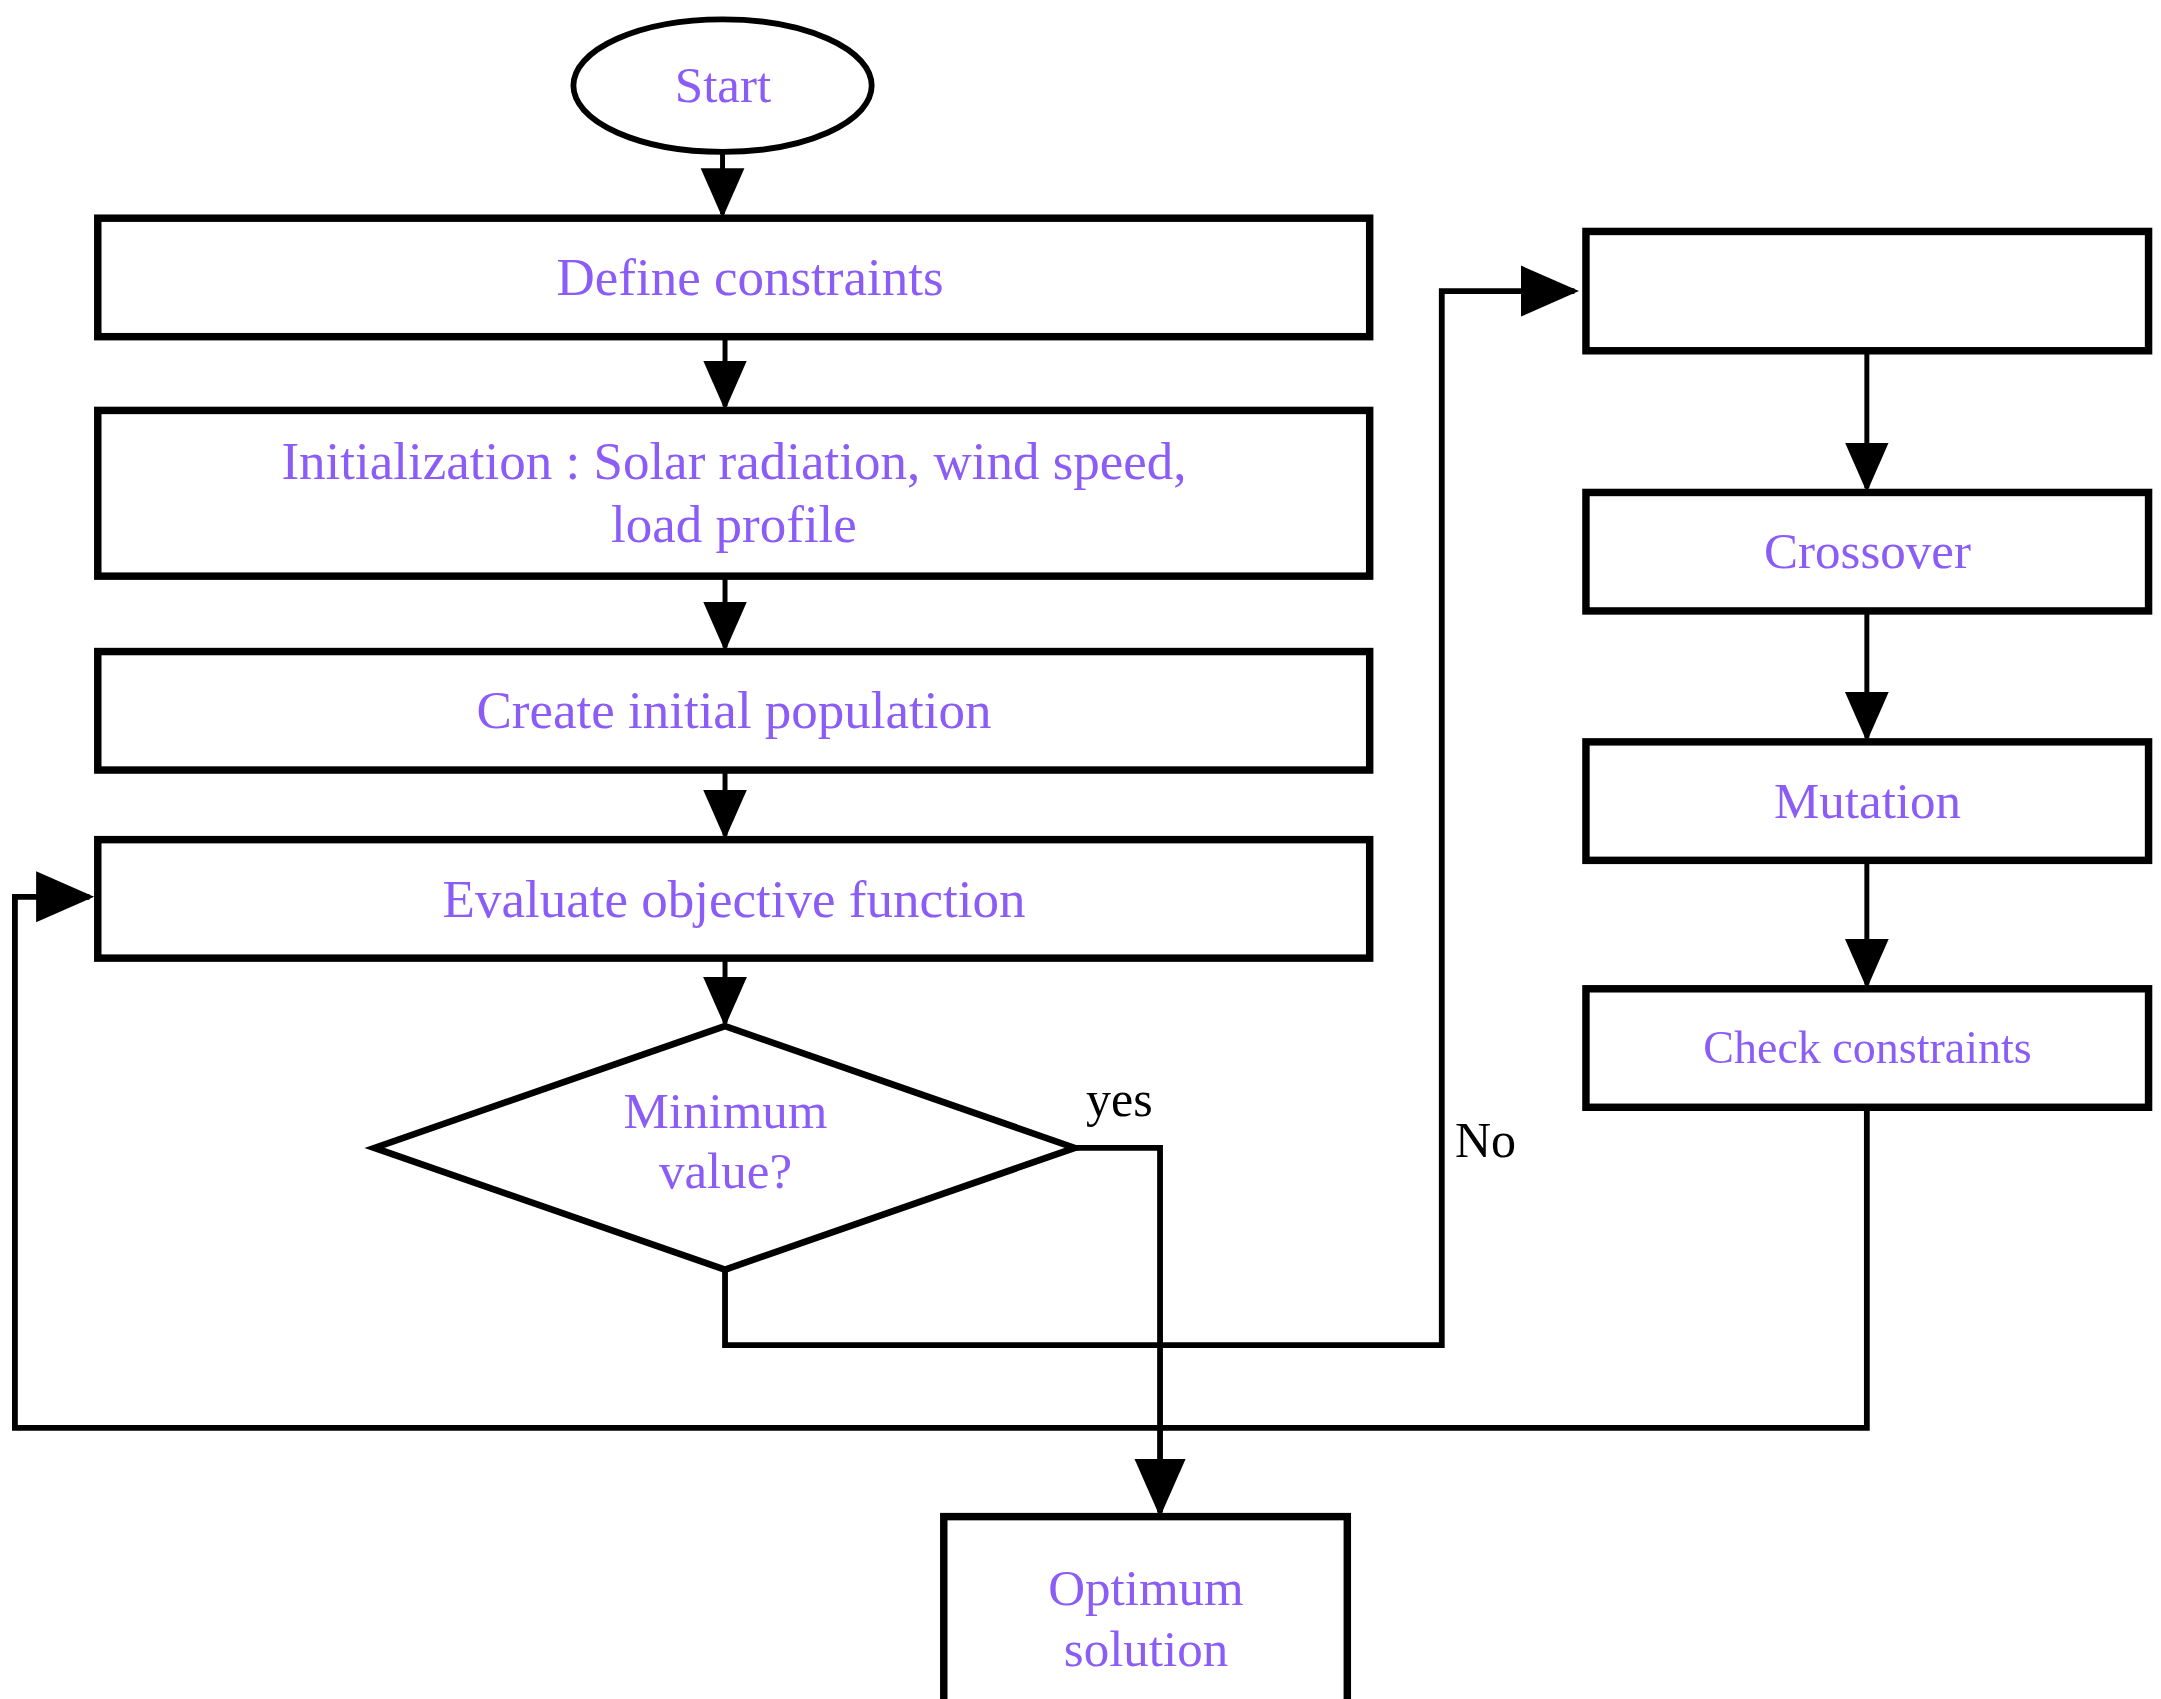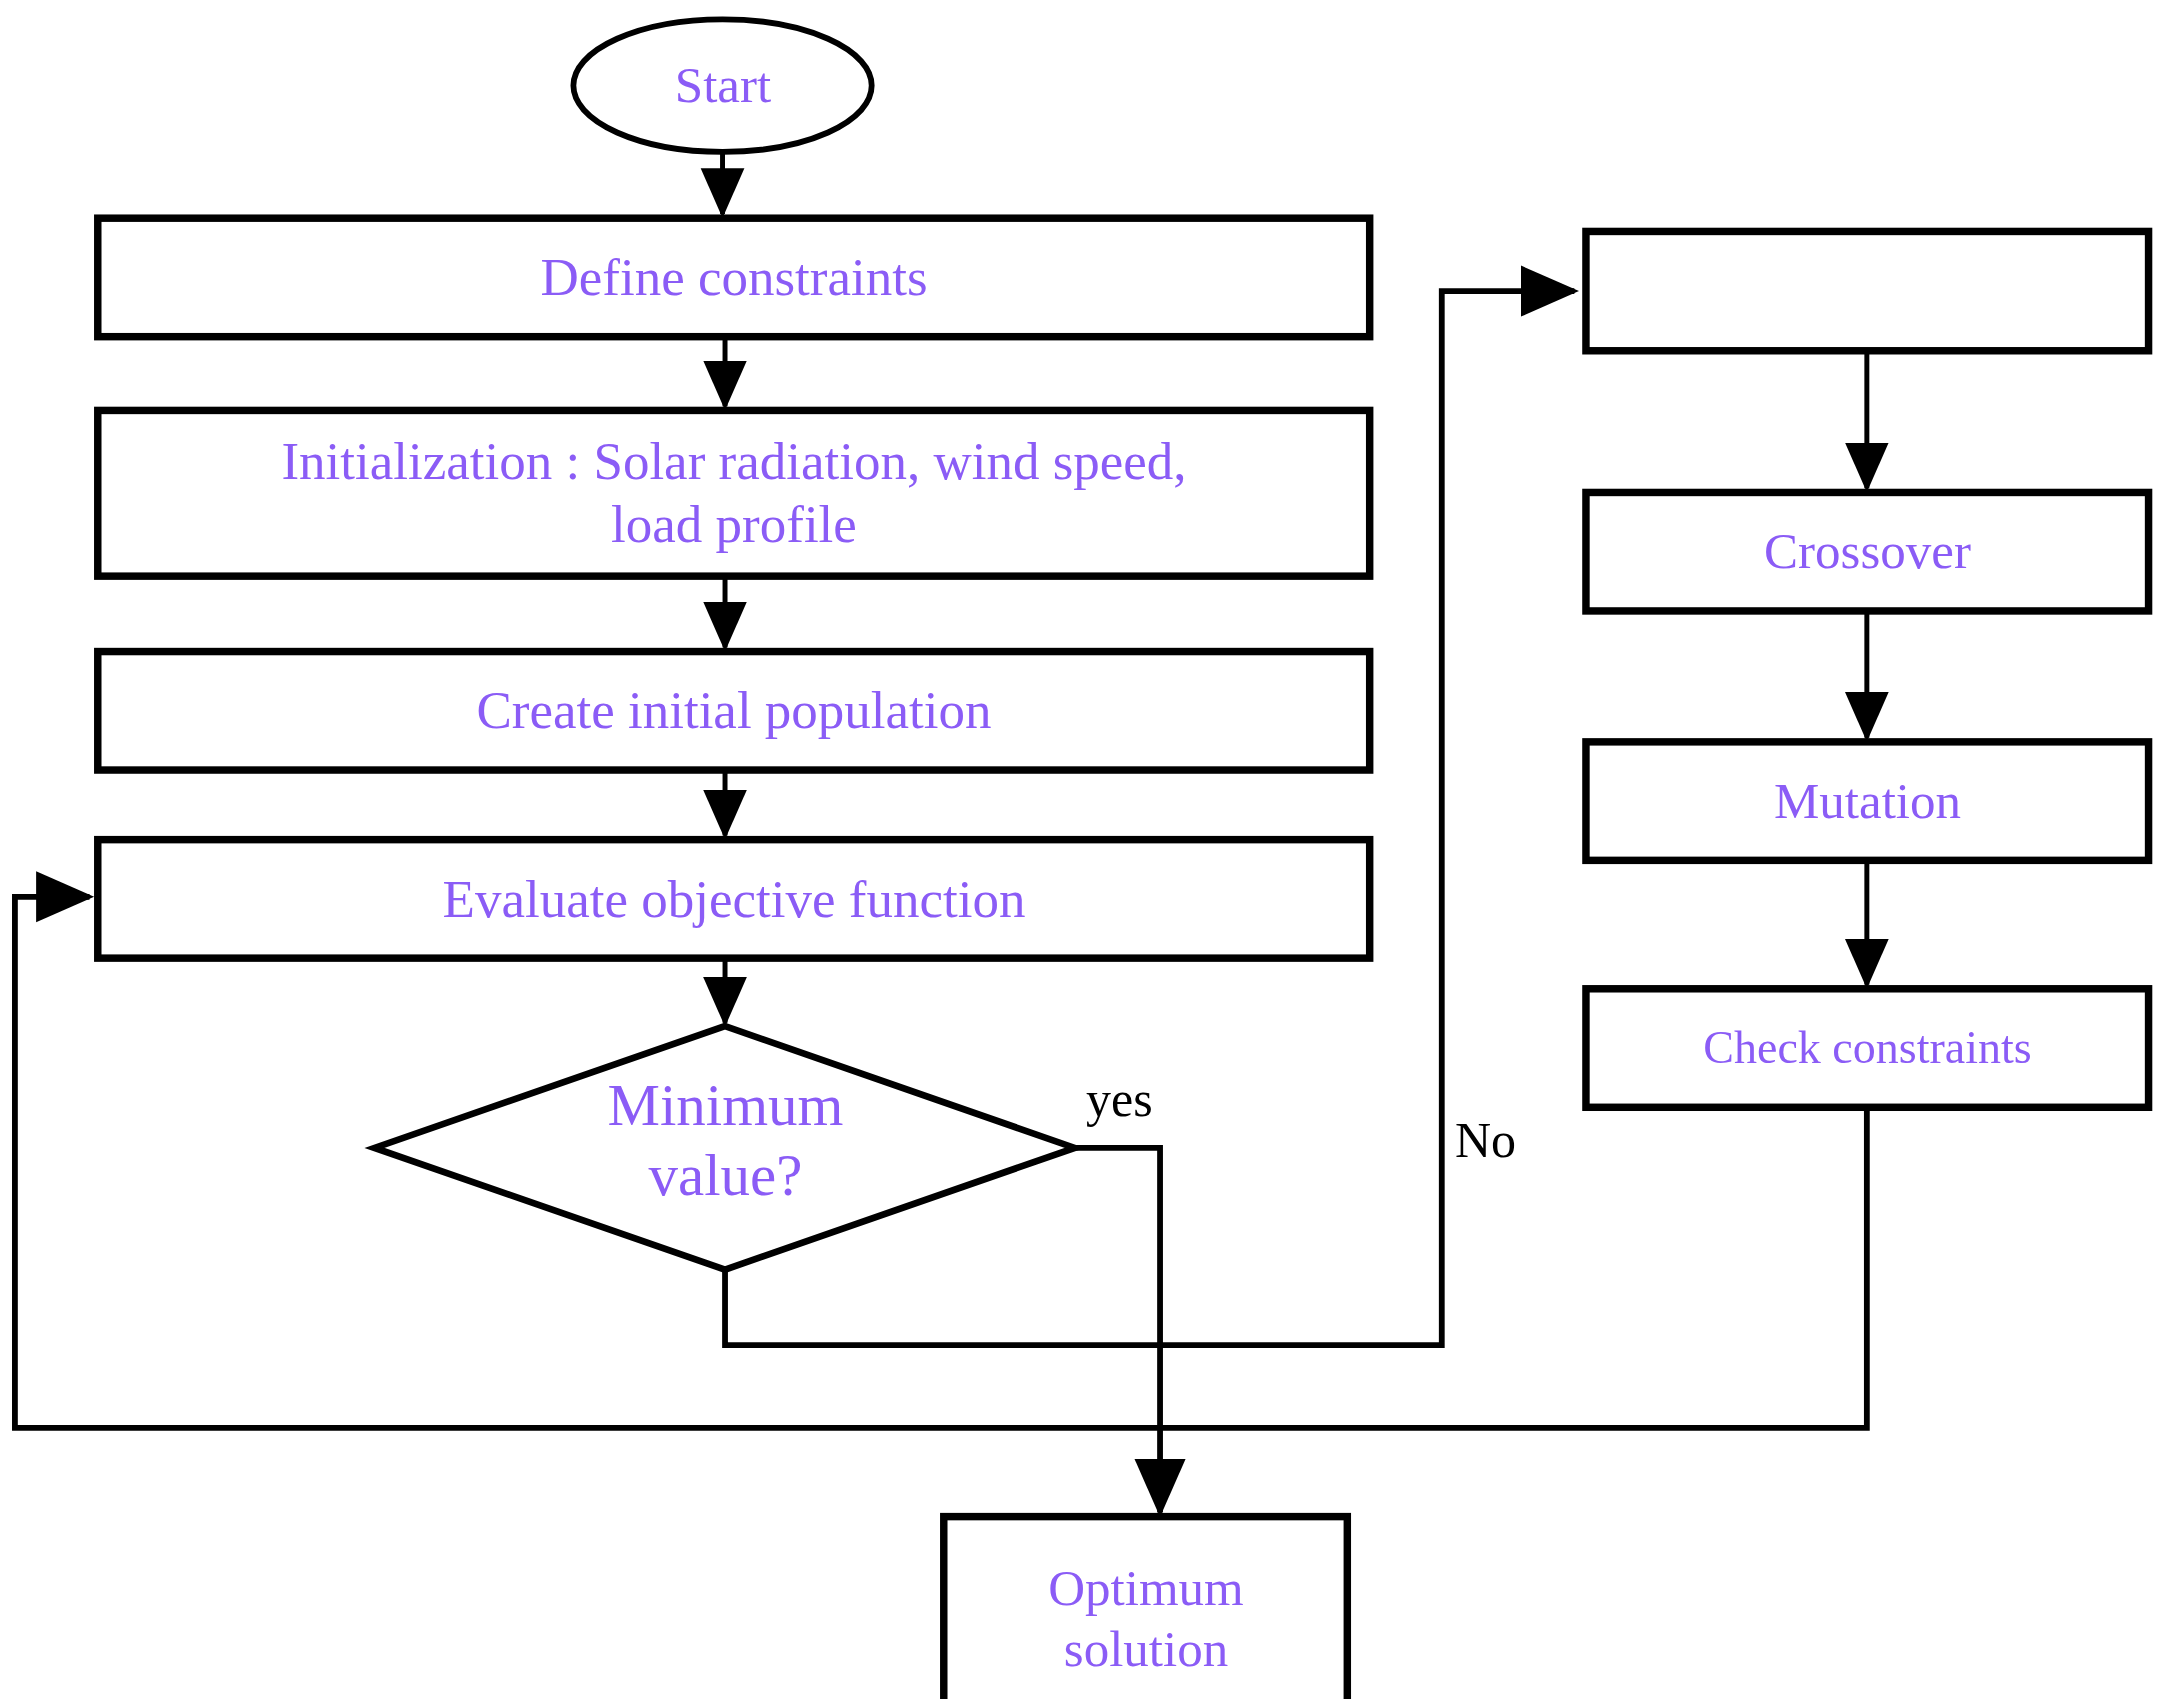--- a/index.html
+++ b/index.html
@@ -94,30 +94,30 @@
 
     <line x1="2253" y1="737" x2="2253" y2="890" stroke="#000000" stroke-width="6" marker-end="url(#arrowhead)"></line>
 
     <line x1="2253" y1="1038" x2="2253" y2="1188" stroke="#000000" stroke-width="6" marker-end="url(#arrowhead)"></line>
 
     <polyline points="2253,1336 2253,1723 18,1723 18,1082 108,1082" fill="none" stroke="#000000" stroke-width="7" marker-end="url(#arrowhead)"></polyline>
   </svg>
 
   <div class="node-label" style="left:574px; top:36px; width:298px; height:99px; font-size:51px;">Start</div>
 
-  <div class="node-label" style="left:98px; top:218px; width:1272px; height:119px; font-size:53px;">Define constraints</div>
+  <div class="node-label" style="left:114px; top:218px; width:1272px; height:119px; font-size:53px;">Define constraints</div>
 
   <div class="node-label" style="left:98px; top:651px; width:1272px; height:119px; font-size:53px;">Create initial population</div>
 
   <div class="node-label" style="left:106px; top:410px; width:1256px; height:166px; font-size:53px;">Initialization : Solar radiation, wind speed,
 load profile</div>
 
   <div class="node-label" style="left:98px; top:840px; width:1272px; height:119px; font-size:53px;">Evaluate objective function</div>
 
-  <div class="node-label" style="left:535px; top:1054px; width:381px; height:174px; font-size:59px;">Minimum
+  <div class="node-label" style="left:535px; top:1054px; width:381px; height:174px; font-size:51px;">Minimum
 value?</div>
 
 
   <div class="node-label" style="left:1586px; top:492px; width:563px; height:119px; font-size:51px;">Crossover</div>
 
   <div class="node-label" style="left:1586px; top:742px; width:563px; height:119px; font-size:51px;">Mutation</div>
 
   <div class="node-label" style="left:1586px; top:989px; width:563px; height:119px; font-size:46px;">Check constraints</div>
 
   <div class="node-label" style="left:944px; top:1517px; width:404px; height:203px; font-size:51px;">Optimum

